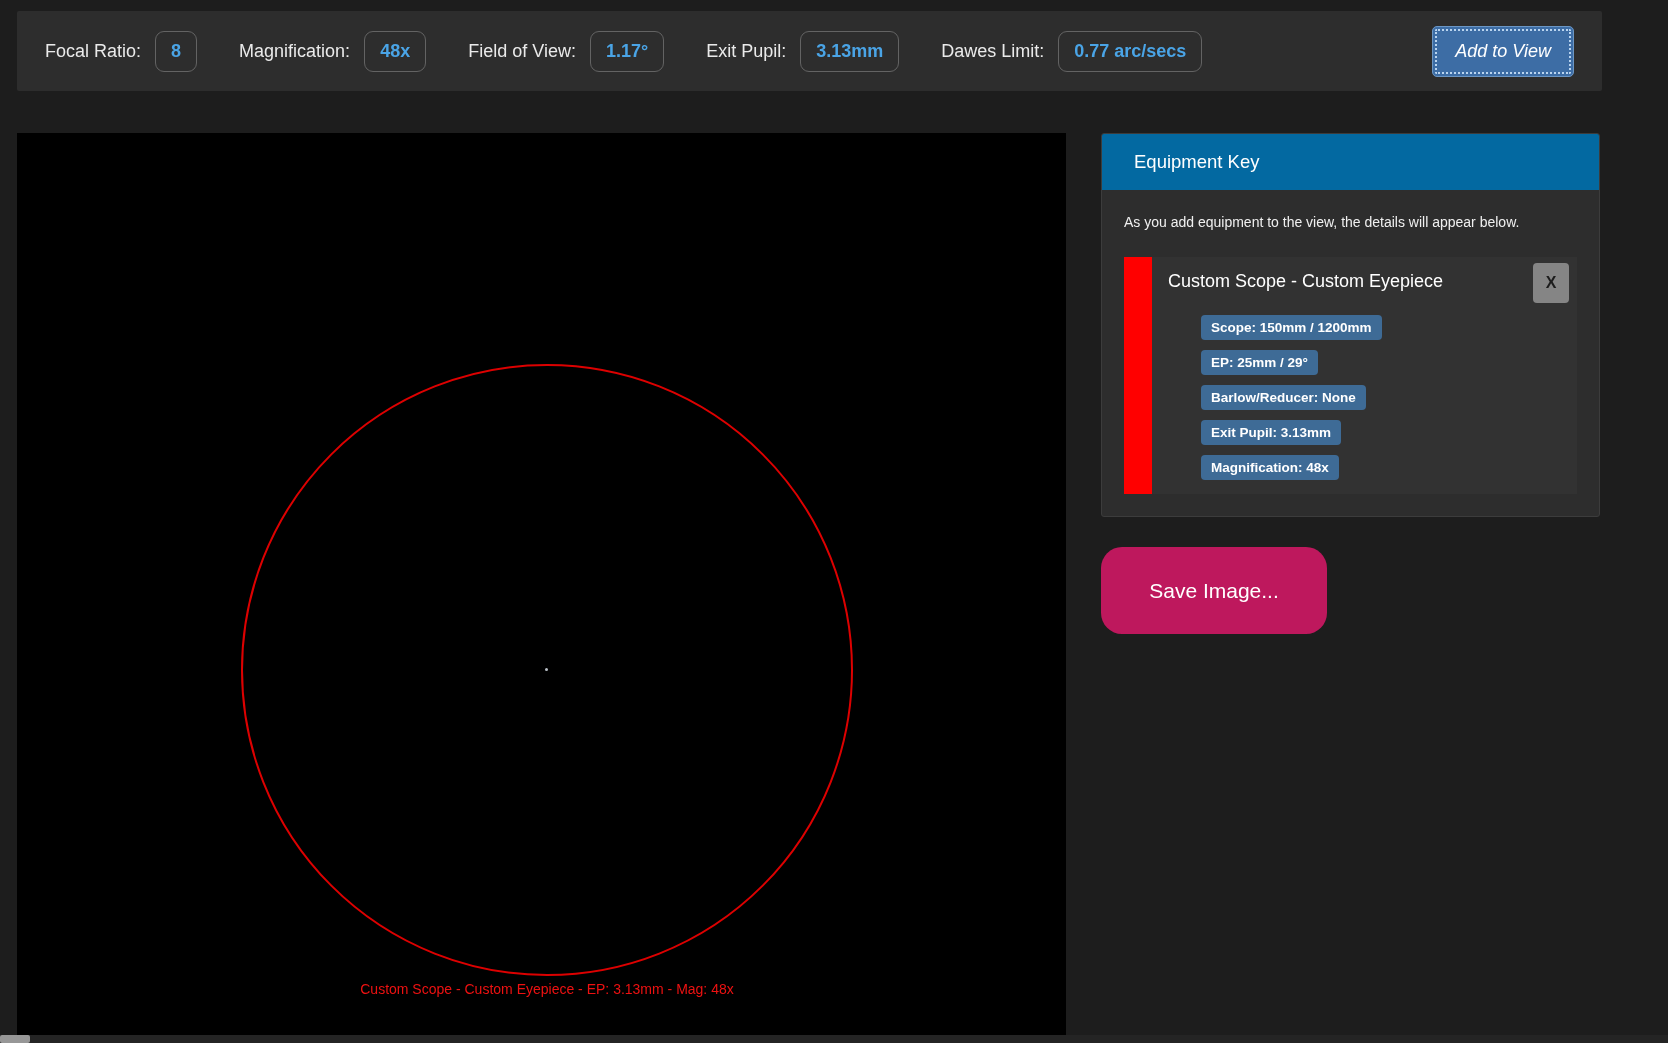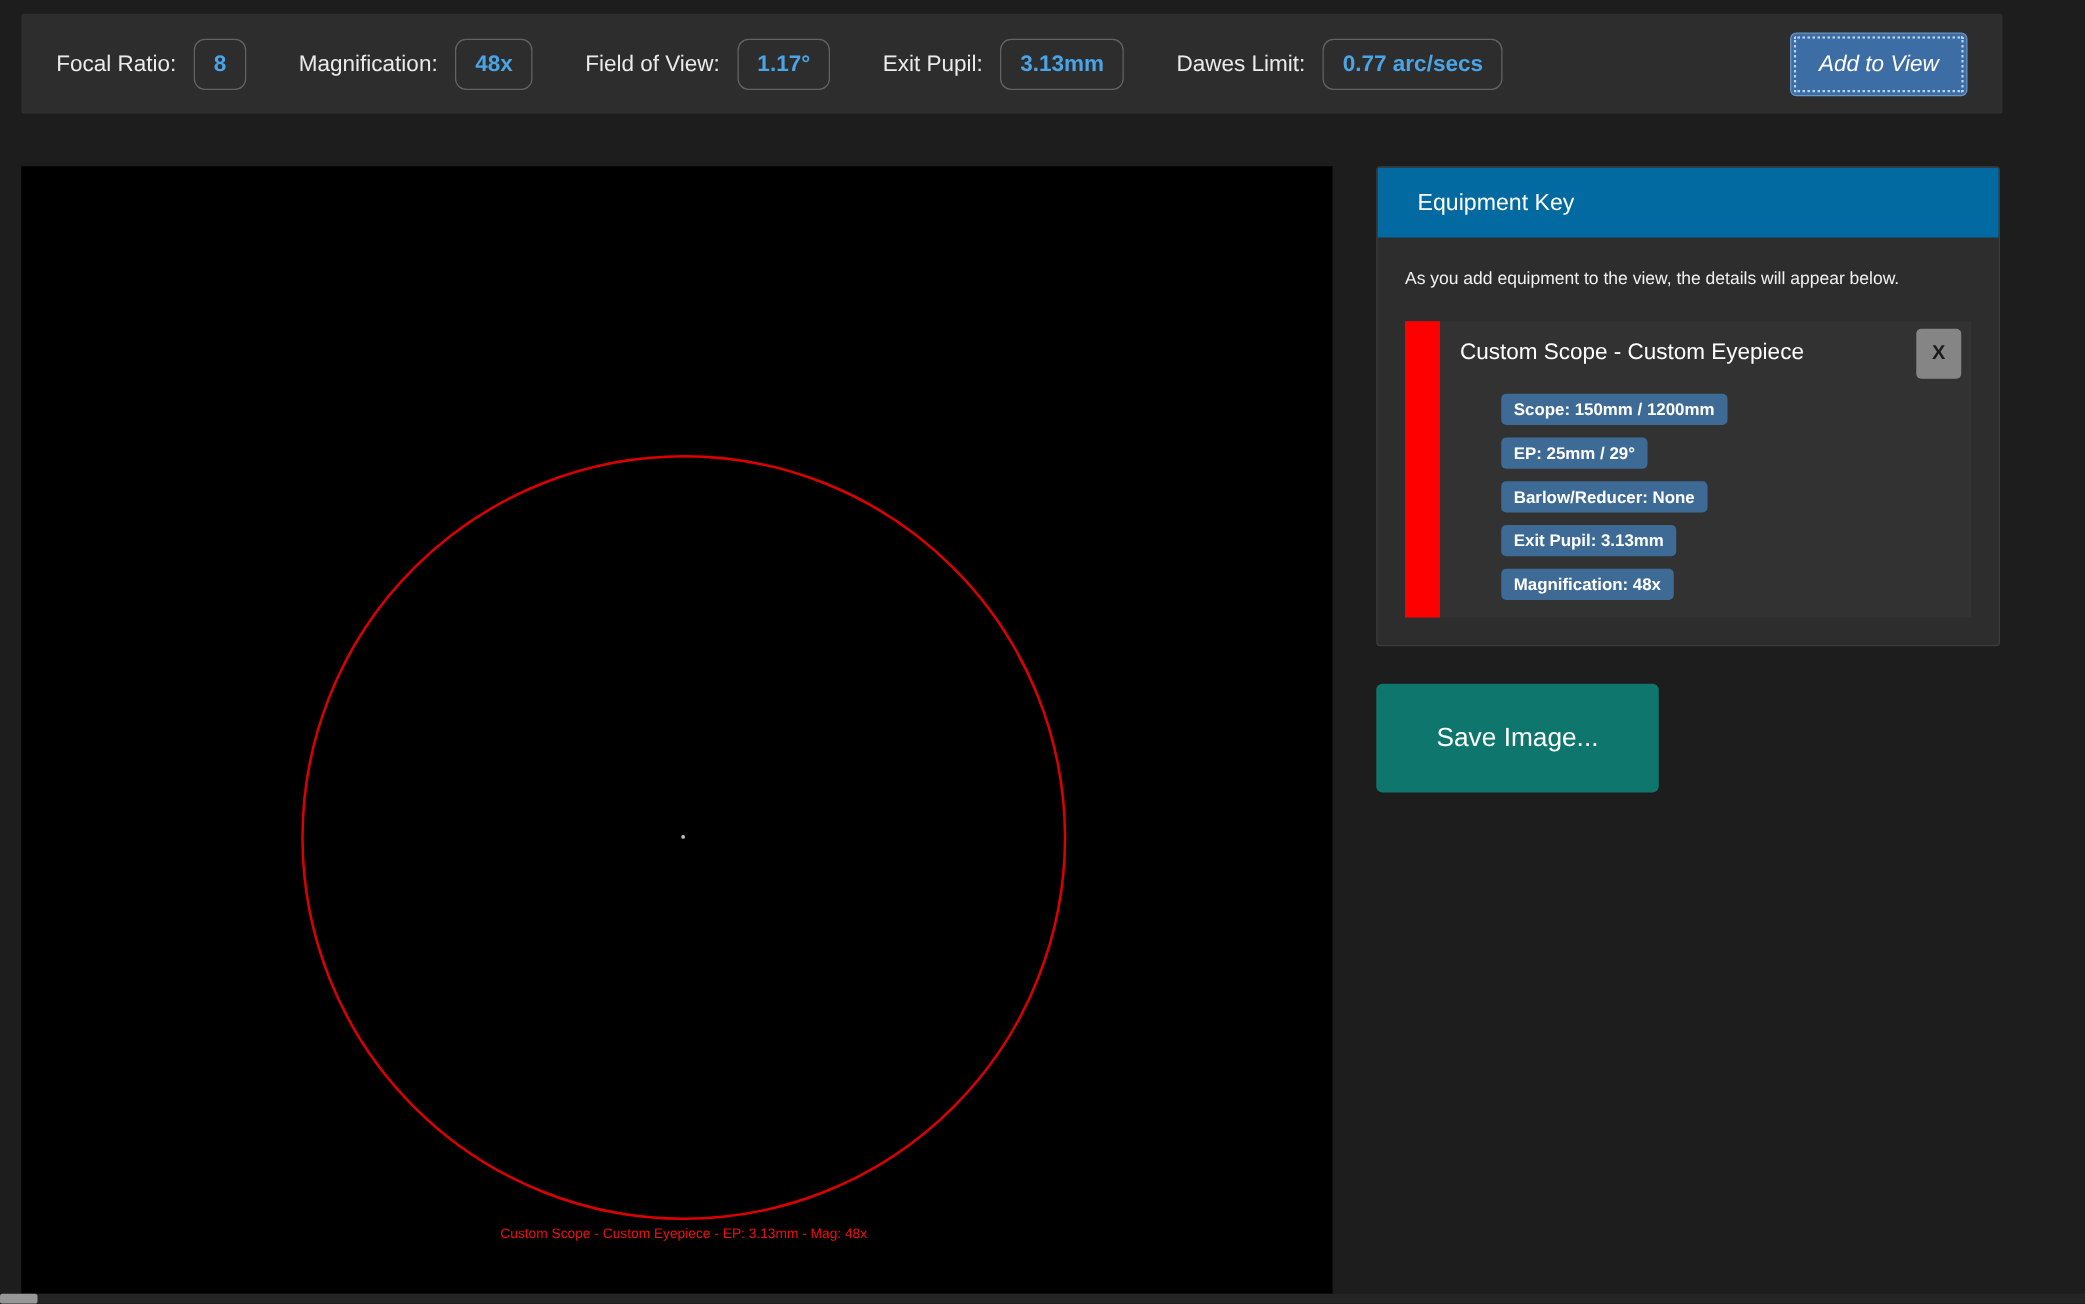--- a/index.html
+++ b/index.html
@@ -52,21 +52,21 @@
     position: absolute; left: 224px; top: 231px;
     width: 612px; height: 612px;
     border: 2px solid #dd0000; border-radius: 50%;
   }
   .center-dot {
     position: absolute; left: 528px; top: 535px;
     width: 3px; height: 3px; background: #b9c0c7; border-radius: 50%;
   }
   .fov-caption {
     position: absolute; left: 224px; top: 848px; width: 612px;
-    text-align: center; color: #ee1111; font-size: 11px;
+    text-align: center; color: #ee1111; font-size: 14px;
     white-space: nowrap;
   }
 
   
   .sidebar { position: absolute; left: 1101px; top: 133px; width: 499px; }
   .card {
     background: #2d2d2d;
     border: 1px solid #3c3c3c; border-radius: 3px;
     overflow: hidden;
   }
@@ -109,21 +109,21 @@
   }
 
   
   .actions { display: flex; gap: 26px; margin-top: 30px; }
   .action-btn {
     border: none; border-radius: 5px;
     color: #fff; font-size: 21px;
     cursor: pointer; font-family: inherit;
     height: 87px;
   }
-  .btn-save  { width: 226px; background: #0f766e; }
+  .btn-save  { width: 226px; background: #be185d; border-radius: 21px; }
   .btn-share { width: 201px; background: #de9b17; }
 
   
   .hscrollbar {
     position: absolute; left: 0; bottom: 0;
     width: 100%; height: 8px; background: #242424;
   }
   .hscroll-thumb {
     position: absolute; left: 0; top: 0;
     width: 30px; height: 8px; background: #979797; border-radius: 2px;

